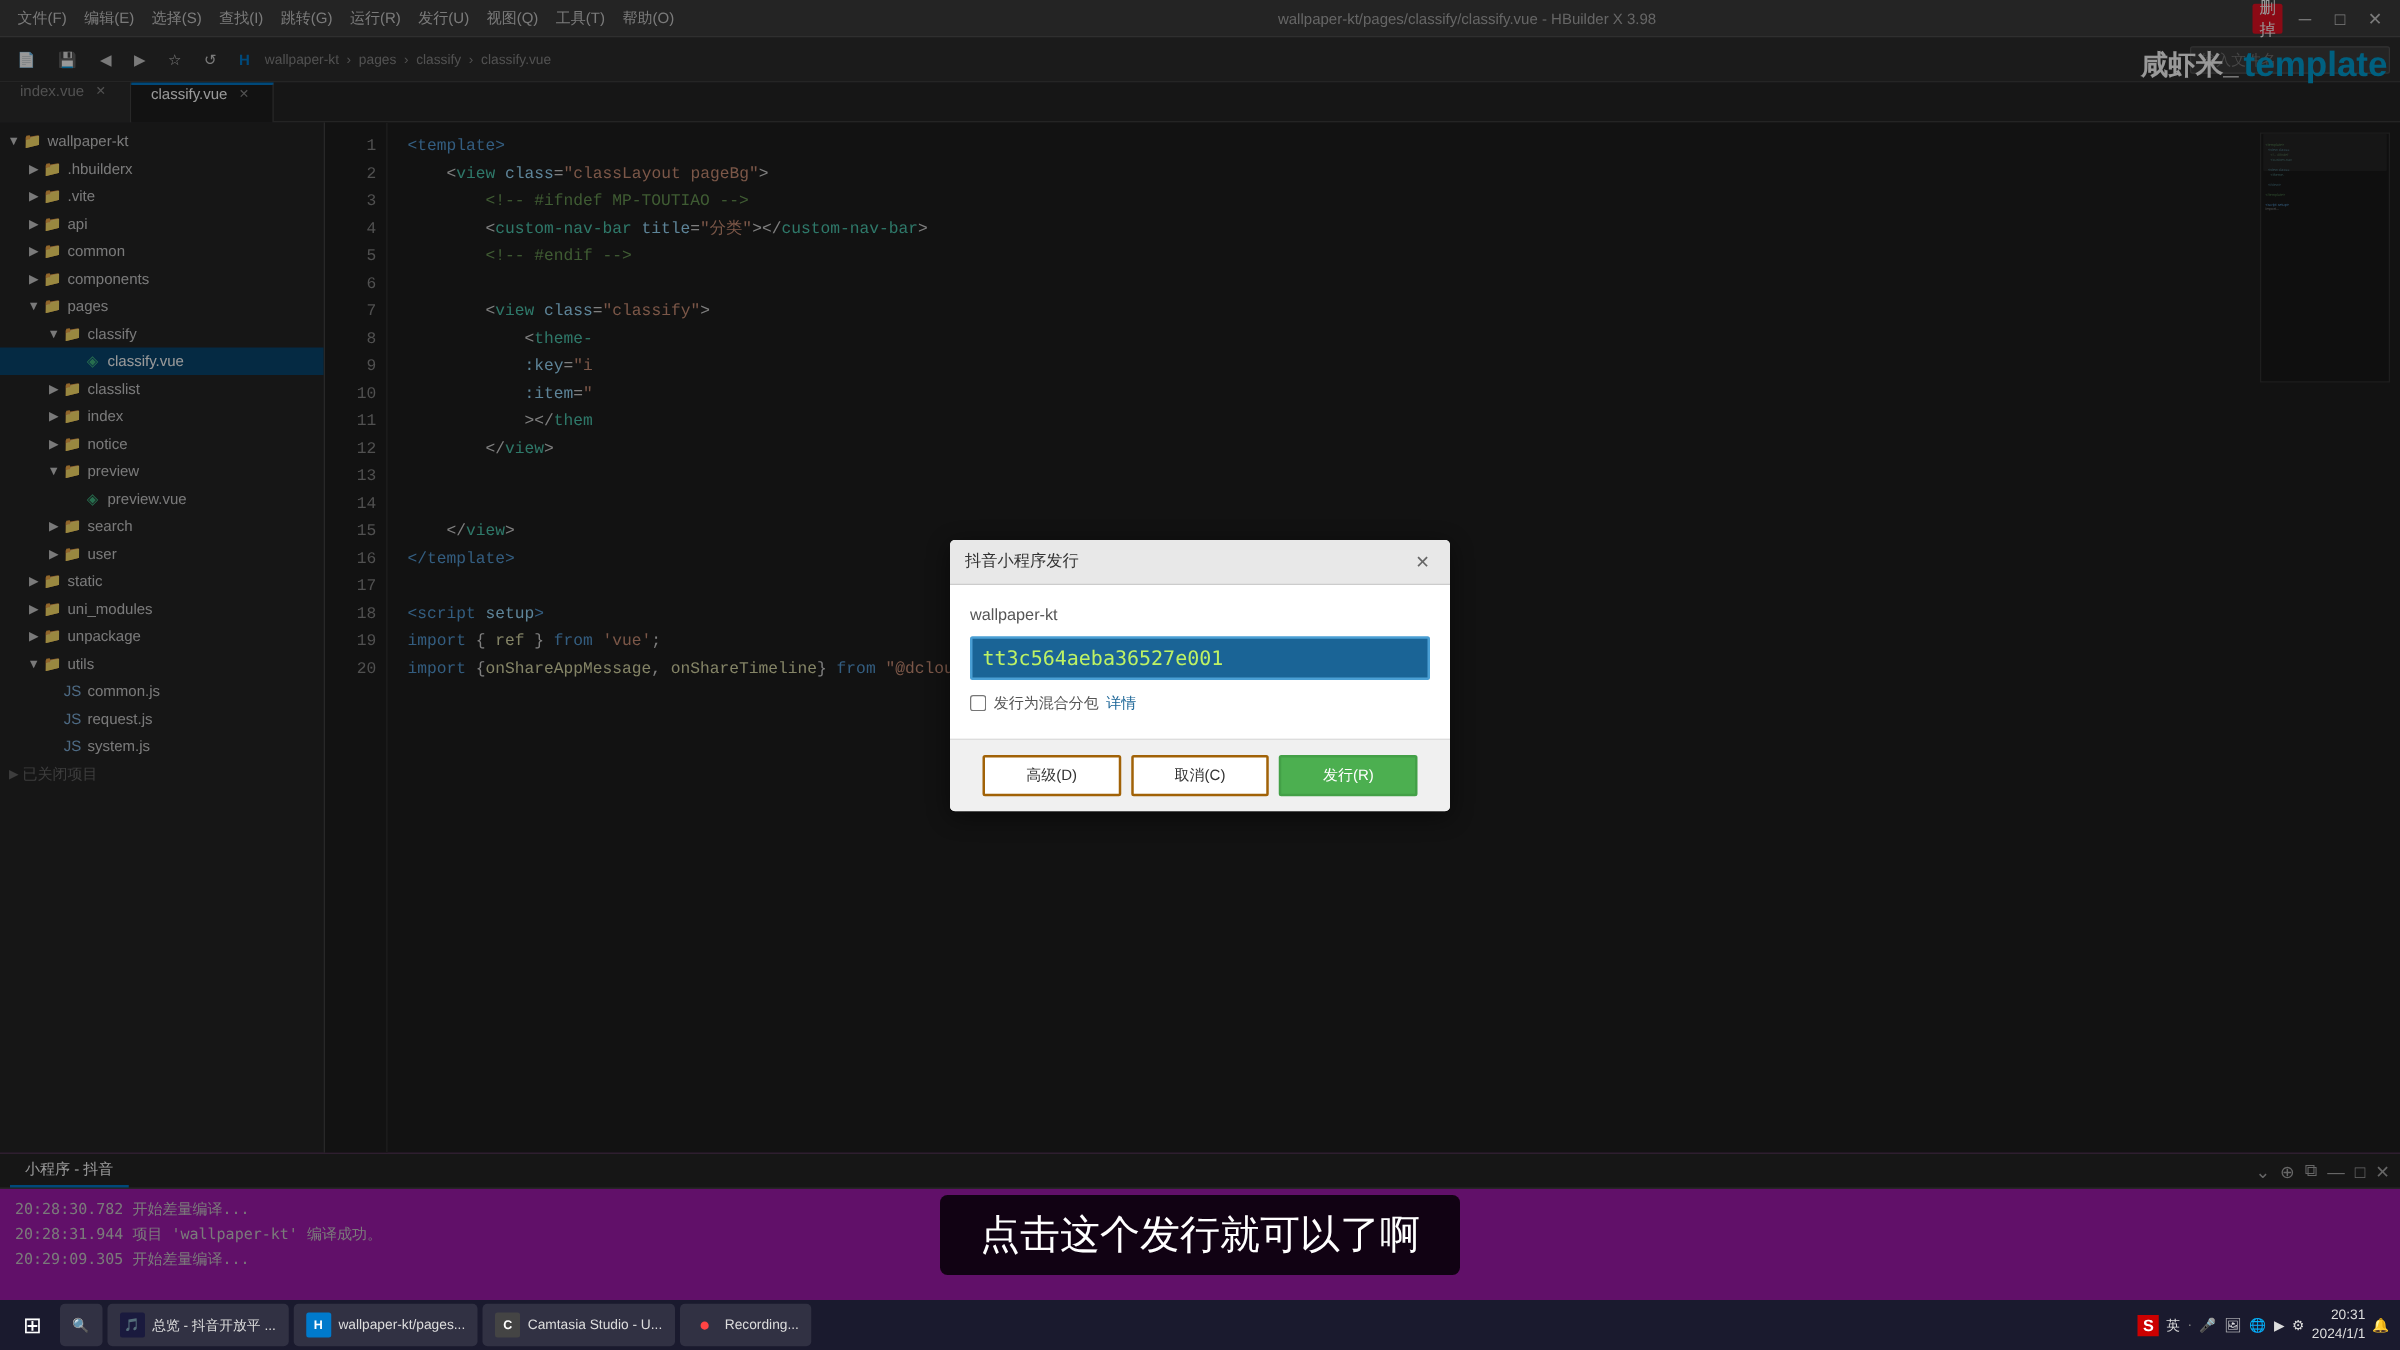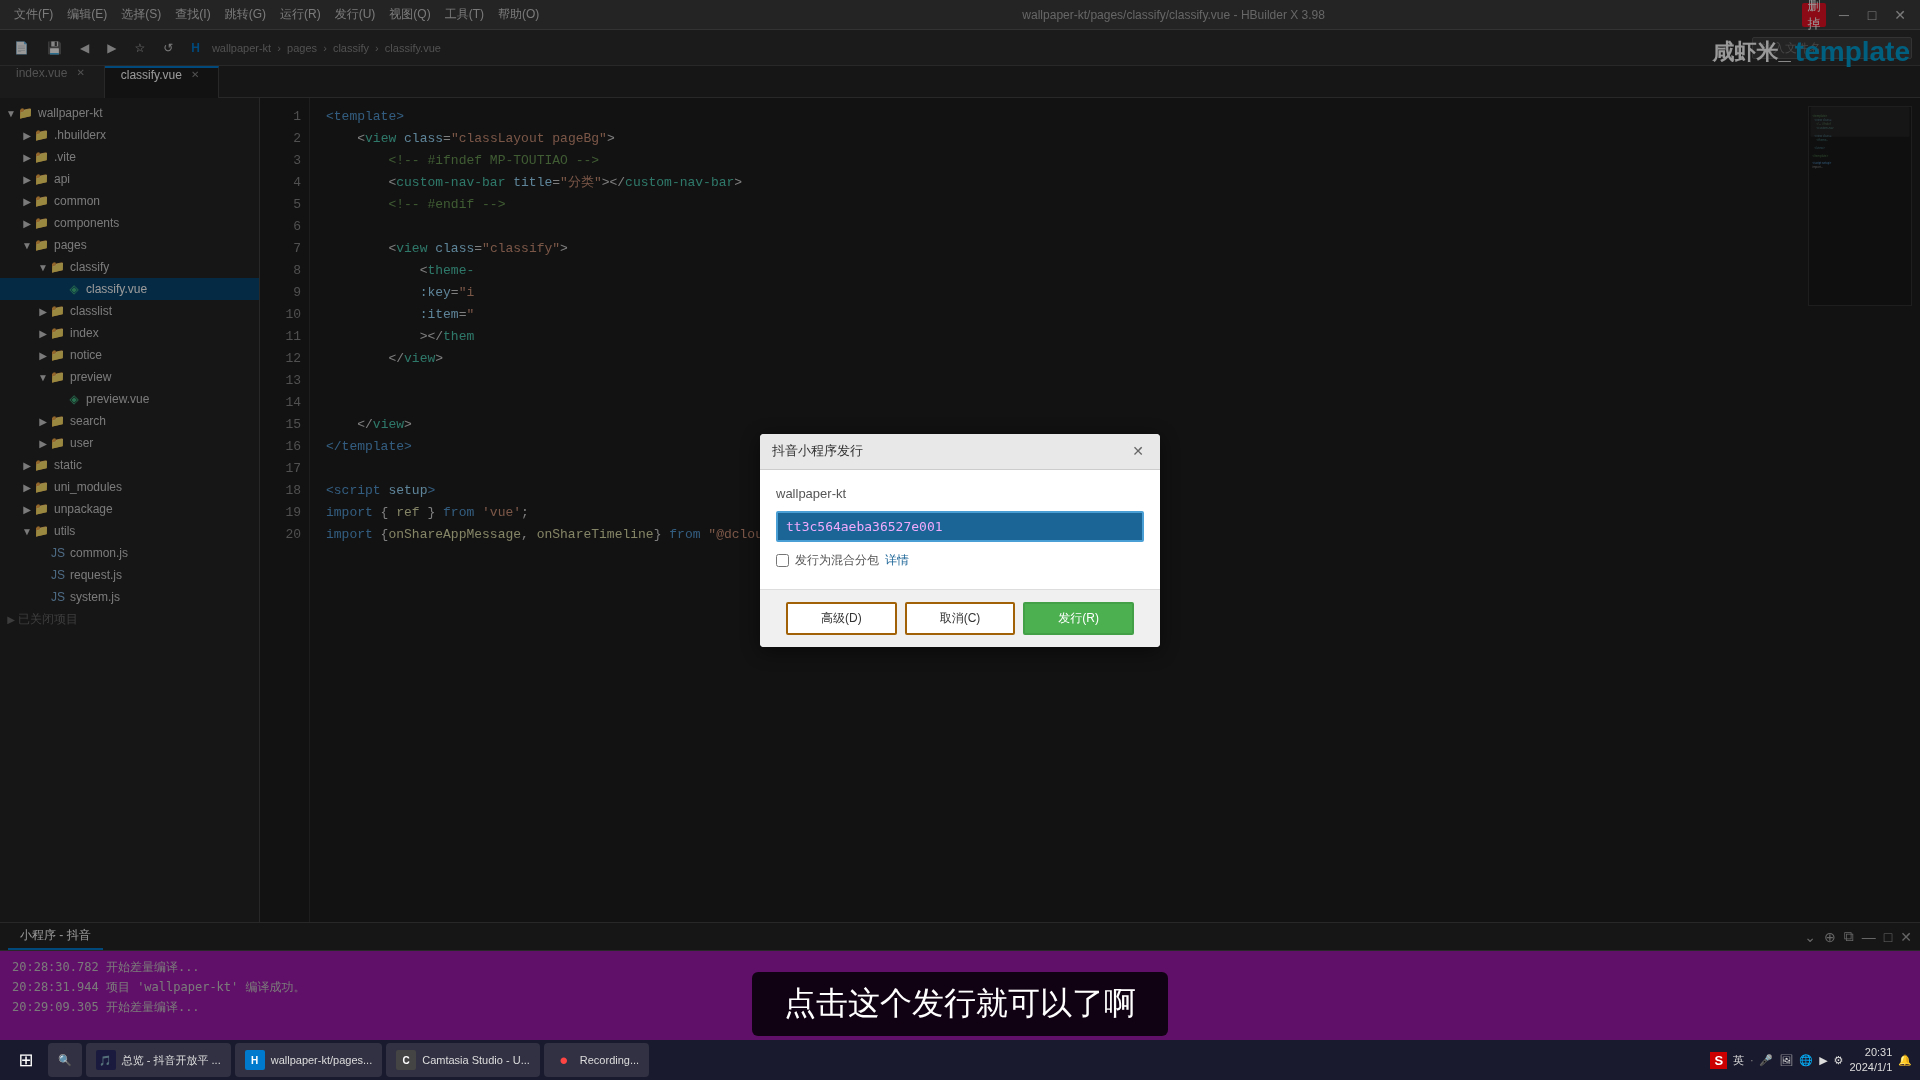--- a/index.html
+++ b/index.html
@@ -255,24 +255,24 @@
     }
     .dialog-project-name {
       font-size: 13px;
       color: #555;
       margin-bottom: 10px;
     }
     .dialog-input {
       width: 100%;
       padding: 6px 8px;
       background: #1a6496;
-      color: #f0abfc;
+      color: #bef264;
       border: 2px solid #4a9fd4;
       border-radius: 2px;
-      font-size: 13px;
+      font-size: 16px;
       font-family: 'Consolas', monospace;
       margin-bottom: 10px;
       outline: none;
     }
     .dialog-input::selection { background: rgba(255,255,255,0.3); }
     .dialog-checkbox-row {
       display: flex;
       align-items: center;
       gap: 6px;
       font-size: 12px;
@@ -354,21 +354,21 @@
     .taskbar-clock {
       text-align: right;
       font-size: 11px;
       color: #ddd;
       line-height: 1.4;
     }
 
     
     .subtitle-overlay {
       position: fixed;
-      bottom: 44px;
+      bottom: 60px;
       left: 50%;
       transform: translateX(-50%);
       background: rgba(0,0,0,0.82);
       color: #fff;
       font-size: 32px;
       padding: 10px 32px;
       border-radius: 6px;
       white-space: nowrap;
       z-index: 150;
       font-family: 'Microsoft YaHei', sans-serif;

